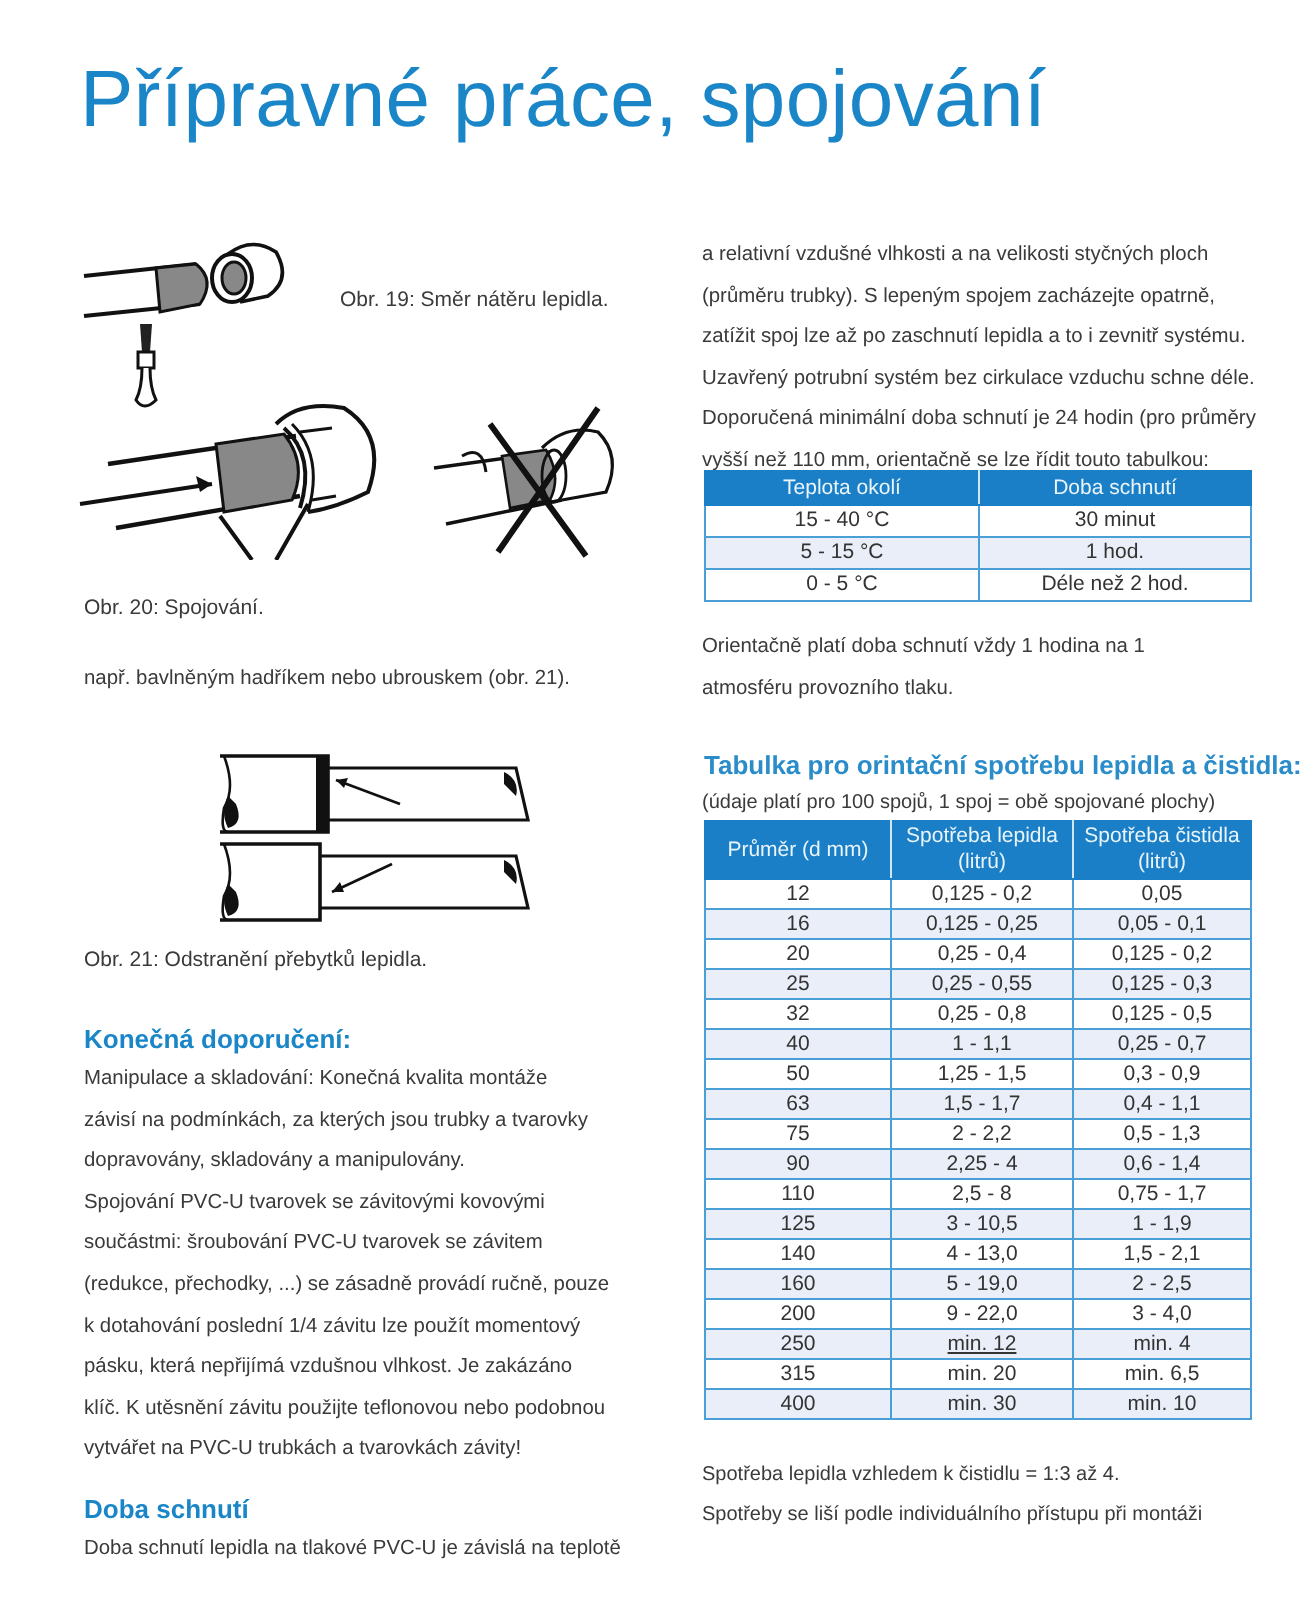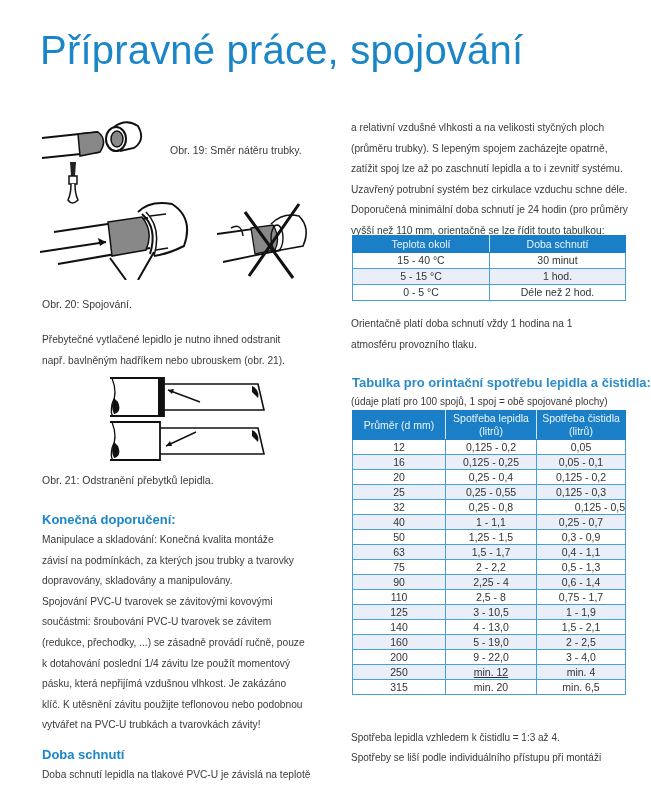--- a/index.html
+++ b/index.html
@@ -29,21 +29,21 @@
 <svg class="fig" style="left:38px; top:118px;" width="110" height="90" viewBox="0 0 110 90">
   <path d="M4 20 L60 14 M4 40 L62 34" stroke="#111" stroke-width="2" fill="none"></path>
   <path d="M40 16 L60 14 Q70 22 62 34 L42 38 Z" fill="#888" stroke="#111" stroke-width="1.5"></path>
   <ellipse cx="78" cy="21" rx="10" ry="12" fill="#fff" stroke="#111" stroke-width="2"></ellipse>
   <ellipse cx="79" cy="21" rx="6" ry="8" fill="#888" stroke="#111" stroke-width="1.5"></ellipse>
   <path d="M76 9 Q88 0 100 8 Q108 22 96 30 L82 33" fill="none" stroke="#111" stroke-width="1.8"></path>
   <path d="M32 44 L38 44 L37 58 L33 58 Z" fill="#222"></path>
   <rect x="31" y="58" width="8" height="8" fill="#fff" stroke="#111" stroke-width="1.5"></rect>
   <path d="M33 66 Q33 76 30 82 Q34 88 40 82 Q37 76 37 66" fill="#fff" stroke="#111" stroke-width="1.5"></path>
 </svg>
-<div class="caption" style="left:170px; top:144px;">Obr. 19: Směr nátěru trubky.</div>
+<div class="caption" style="left:170px; top:144px;">Obr. 19: Směr nátěru lepidla.</div>
 
 <svg class="fig" style="left:38px; top:200px;" width="160" height="80" viewBox="0 0 160 80">
   <path d="M16 32 L110 18 M20 64 L112 48" stroke="#111" stroke-width="2.2" fill="none"></path>
   <path d="M2 52 L68 42" stroke="#111" stroke-width="2"></path>
   <path d="M68 42 L60 38 L62 46 Z" fill="#111"></path>
   <path d="M70 22 L104 17 Q116 32 108 50 L74 56 Z" fill="#888" stroke="#111" stroke-width="1.5"></path>
   <path d="M104 14 Q120 28 112 54" fill="none" stroke="#111" stroke-width="2"></path>
   <path d="M108 12 Q124 28 116 56" fill="none" stroke="#111" stroke-width="1.5"></path>
   <path d="M100 12 Q112 0 134 4 Q156 18 146 46 Q130 54 116 56" fill="none" stroke="#111" stroke-width="2"></path>
   <path d="M112 16 L128 14 M118 50 L130 48" stroke="#111" stroke-width="1.5"></path>
@@ -53,21 +53,20 @@
   <path d="M2 34 L60 26 M8 62 L66 50" stroke="#111" stroke-width="1.8" fill="none"></path>
   <path d="M36 28 L58 25 Q66 38 60 50 L40 54 Z" fill="#888" stroke="#111" stroke-width="1.3"></path>
   <ellipse cx="62" cy="38" rx="6" ry="13" fill="none" stroke="#111" stroke-width="1.4"></ellipse>
   <path d="M56 24 Q68 12 84 16 Q96 28 88 46 L66 50" fill="none" stroke="#111" stroke-width="1.6"></path>
   <path d="M16 28 Q26 22 28 36" fill="none" stroke="#111" stroke-width="1.5"></path>
   <path d="M30 12 L78 78 M84 4 L34 76" stroke="#111" stroke-width="3"></path>
 </svg>
 <div class="caption" style="left:42px; top:298px;">Obr. 20: Spojování.</div>
 
 <div class="para" style="left:42px; top:330px;">
-  <p>Přebytečné vytlačené lepidlo je nutno ihned odstranit</p>
   <p>např. bavlněným hadříkem nebo ubrouskem (obr. 21).</p>
 </div>
 
 <svg class="fig" style="left:108px; top:376px;" width="160" height="88" viewBox="0 0 160 88">
   <path d="M2 2 L56 2 L56 40 L2 40" fill="#fff" stroke="#111" stroke-width="1.8"></path>
   <path d="M4 2 Q10 18 4 28 Q2 40 6 40" fill="none" stroke="#111" stroke-width="1.3"></path>
   <path d="M6 22 Q2 30 6 38 Q14 36 10 26 Z" fill="#111"></path>
   <rect x="50" y="2" width="6" height="38" fill="#111"></rect>
   <path d="M56 8 L150 8 L156 34 L56 34" fill="none" stroke="#111" stroke-width="1.6"></path>
   <path d="M144 10 Q152 14 150 22 L144 16 Z" fill="#111"></path>
@@ -175,21 +174,21 @@
         <td style="height: 14px; line-height: 14px;">0,125 - 0,2</td>
       </tr>
       <tr class="alt">
         <td style="height: 14px; line-height: 14px;">25</td>
         <td style="height: 14px; line-height: 14px;">0,25 - 0,55</td>
         <td style="height: 14px; line-height: 14px;">0,125 - 0,3</td>
       </tr>
       <tr>
         <td style="height: 14px; line-height: 14px;">32</td>
         <td style="height: 14px; line-height: 14px;">0,25 - 0,8</td>
-        <td style="height: 14px; line-height: 14px; text-align: right;">0,125 - 0,5</td>
+        <td style="height: 14px; line-height: 14px;">0,125 - 0,5</td>
       </tr>
       <tr class="alt">
         <td style="height: 14px; line-height: 14px;">40</td>
         <td style="height: 14px; line-height: 14px;">1 - 1,1</td>
         <td style="height: 14px; line-height: 14px;">0,25 - 0,7</td>
       </tr>
       <tr>
         <td style="height: 14px; line-height: 14px;">50</td>
         <td style="height: 14px; line-height: 14px;">1,25 - 1,5</td>
         <td style="height: 14px; line-height: 14px;">0,3 - 0,9</td>
@@ -237,17 +236,22 @@
       <tr class="alt">
         <td style="height: 14px; line-height: 14px;">250</td>
         <td style="height: 14px; line-height: 14px; text-decoration: underline;">min. 12</td>
         <td style="height: 14px; line-height: 14px;">min. 4</td>
       </tr>
       <tr>
         <td style="height: 14px; line-height: 14px;">315</td>
         <td style="height: 14px; line-height: 14px;">min. 20</td>
         <td style="height: 14px; line-height: 14px;">min. 6,5</td>
       </tr>
+      <tr class="alt">
+        <td style="height: 14px; line-height: 14px;">400</td>
+        <td style="height: 14px; line-height: 14px;">min. 30</td>
+        <td style="height: 14px; line-height: 14px;">min. 10</td>
+      </tr>
     </tbody>
 </table>
 
 <div class="note" style="left:351px; top:732px;">Spotřeba lepidla vzhledem k čistidlu = 1:3 až 4.</div>
 <div class="note" style="left:351px; top:752px;">Spotřeby se liší podle individuálního přístupu při montáži</div>
 
 </body></html>

